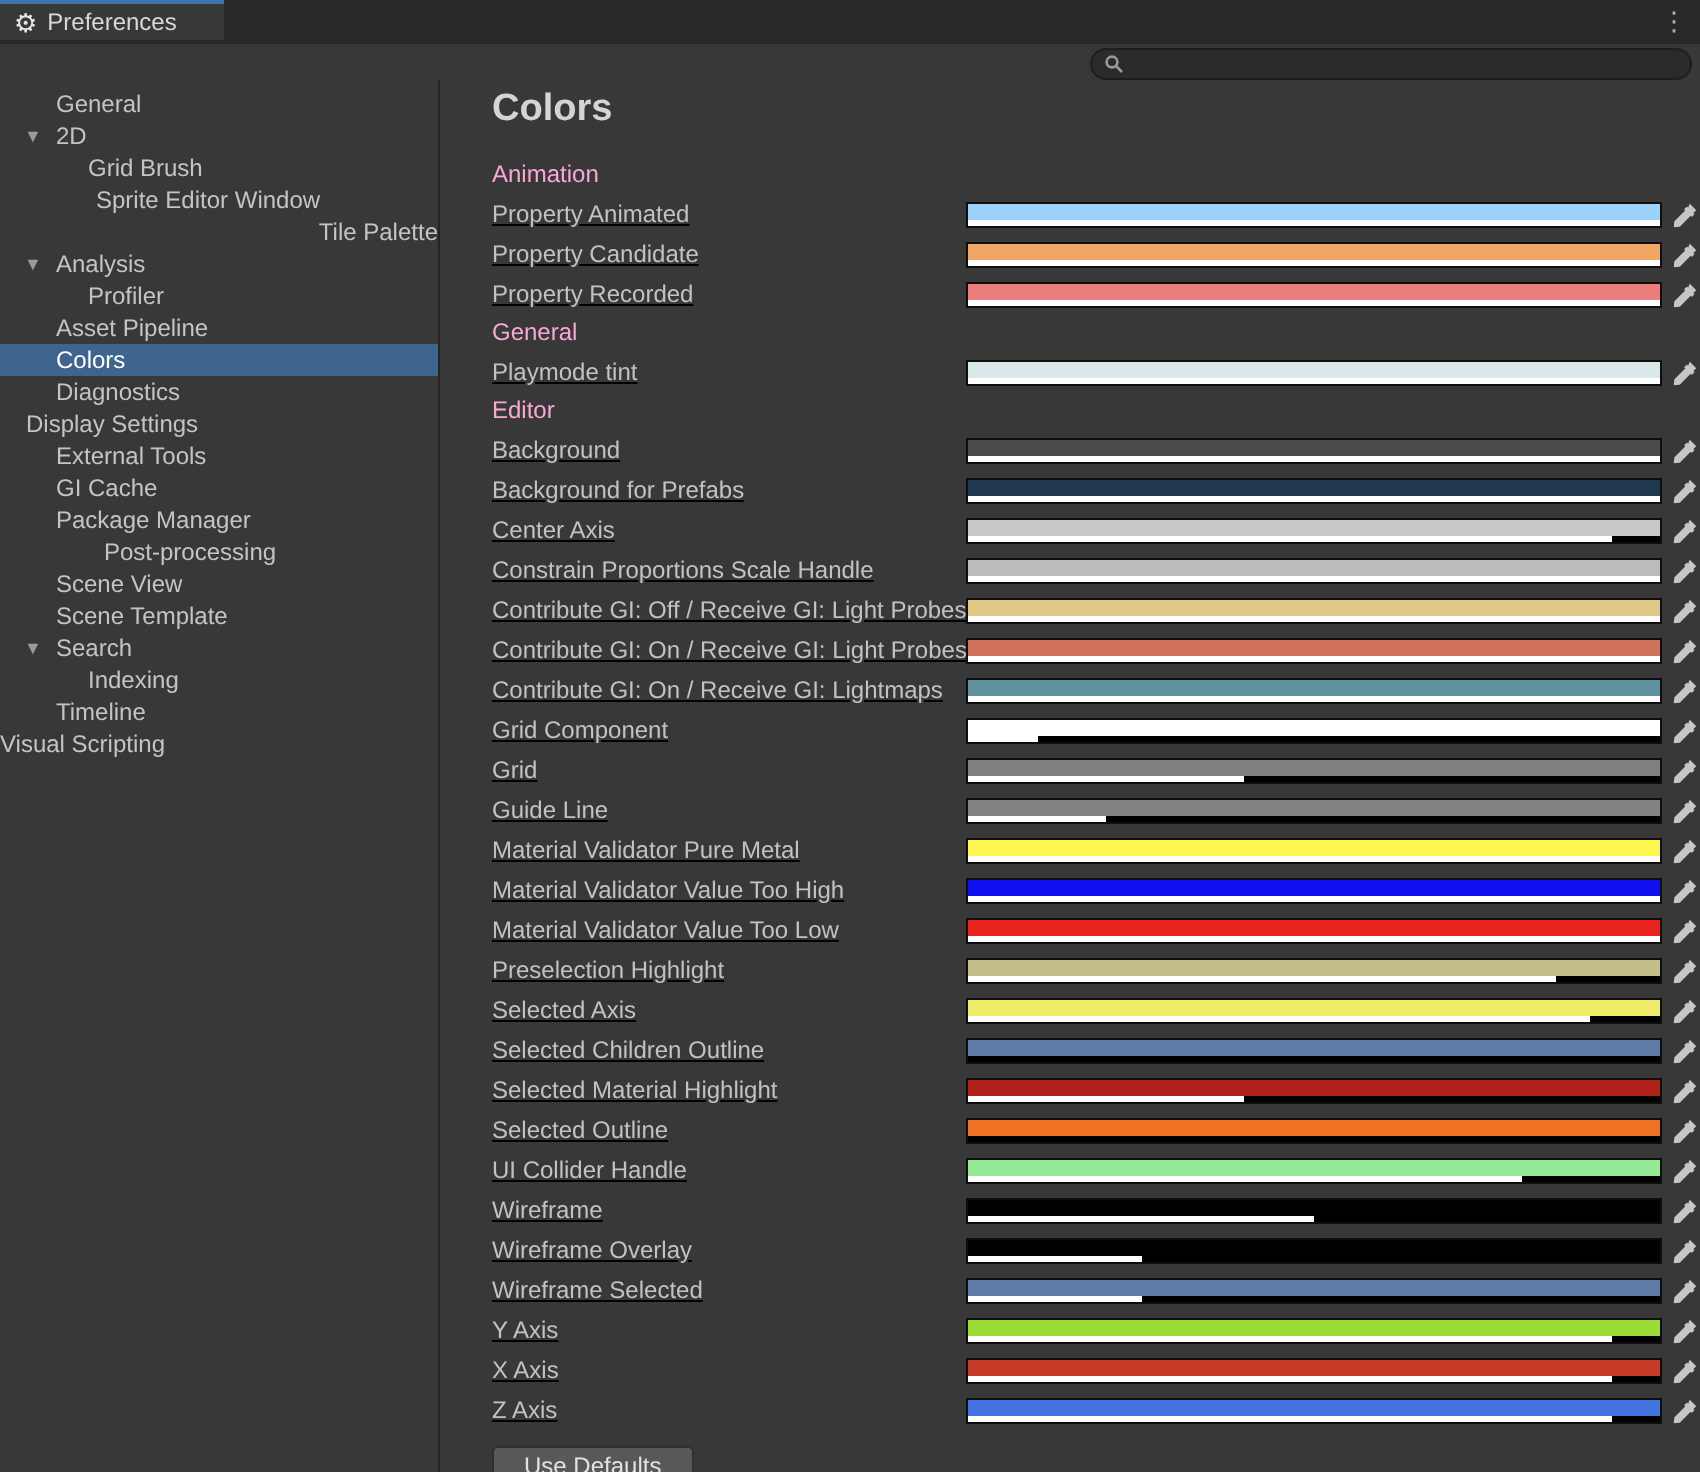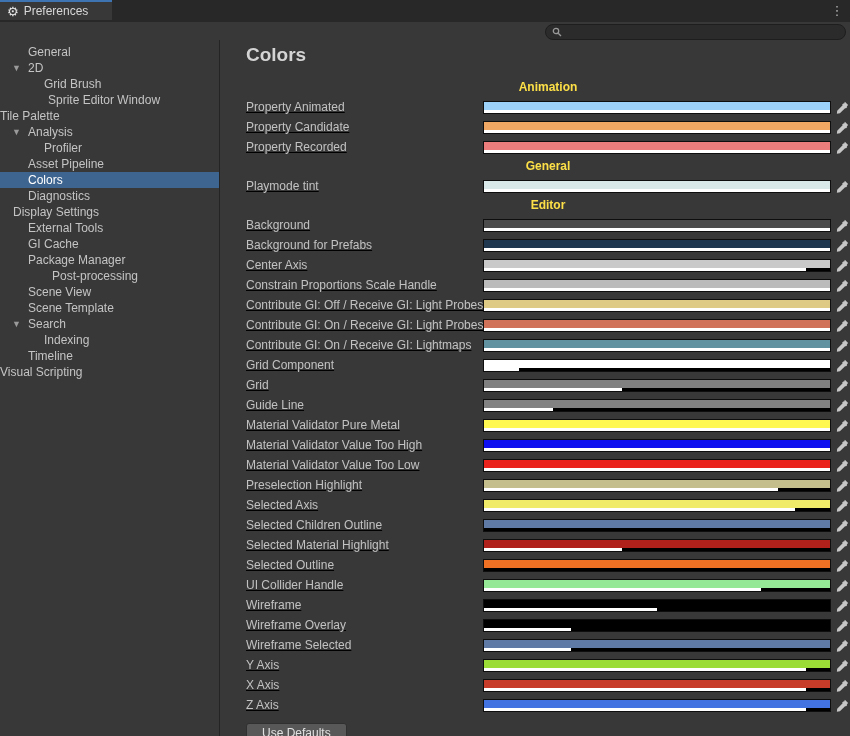--- a/index.html
+++ b/index.html
@@ -41,21 +41,21 @@
     position:relative;height:16px;line-height:16px;font-size:12px;color:#C4C4C4;
     white-space:nowrap;cursor:default;
   }
   .side-item.selected{background:#3E658F;color:#FFFFFF;}
   .tri{
     position:absolute;font-size:9px;color:#9A9A9A;top:0;line-height:16px;
   }
   
   .content{position:absolute;left:230px;top:40px;width:620px;bottom:0;}
   .page-title{font-size:19px;font-weight:bold;color:#D4D4D4;margin:4px 0 12px 16px;}
-  .sec-header{height:19px;line-height:19px;padding-left:16px;font-size:12px;font-weight:bold;color:#fde047;text-align:center;}
+  .sec-header{height:19px;line-height:19px;padding-left:16px;font-size:12px;font-weight:normal;color:#f9a8d4;}
   .crow{height:20px;display:flex;align-items:center;padding-left:16px;box-sizing:border-box;text-decoration:underline;}
   .clabel{flex:none;width:237px;font-size:12px;color:#C2C2C2;white-space:nowrap;overflow:hidden;}
   .swatch{
     flex:none;width:346px;height:11px;border:1px solid #0E0E0E;background:#000;
     cursor:pointer;display:flex;flex-direction:column;
   }
   .swatch .col{height:8px;}
   .swatch .alpha{height:3px;background:#000;position:relative;}
   .swatch .alpha .fill{position:absolute;left:0;top:0;bottom:0;background:#FFFFFF;}
   .picker{
@@ -87,21 +87,21 @@
     </svg>
     <input type="text" value="" placeholder="" style="">
   </div>
 </div>
 
 <div class="sidebar" id="sidebar">
     <div class="side-item" style="padding-left: 28px;"><span>General</span></div>
     <div class="side-item" style="padding-left: 28px;"><span class="tri" style="left: 12px;">▼</span><span>2D</span></div>
     <div class="side-item" style="padding-left: 44px;"><span>Grid Brush</span></div>
     <div class="side-item" style="padding-left: 48px;"><span>Sprite Editor Window</span></div>
-    <div class="side-item" style=""><span>Tile Palette</span></div>
+    <div class="side-item" style="padding-left: 44px; text-align: right;"><span>Tile Palette</span></div>
     <div class="side-item" style="padding-left: 28px;"><span class="tri" style="left: 12px;">▼</span><span>Analysis</span></div>
     <div class="side-item" style="padding-left: 44px;"><span>Profiler</span></div>
     <div class="side-item" style="padding-left: 28px;"><span>Asset Pipeline</span></div>
     <div class="side-item selected" style="padding-left: 28px;"><span>Colors</span></div>
     <div class="side-item" style="padding-left: 28px;"><span>Diagnostics</span></div>
     <div class="side-item" style="padding-left: 13px;"><span>Display Settings</span></div>
     <div class="side-item" style="padding-left: 28px;"><span>External Tools</span></div>
     <div class="side-item" style="padding-left: 28px;"><span>GI Cache</span></div>
     <div class="side-item" style="padding-left: 28px;"><span>Package Manager</span></div>
     <div class="side-item" style="padding-left: 28px; margin-left: 24px;"><span>Post-processing</span></div>

